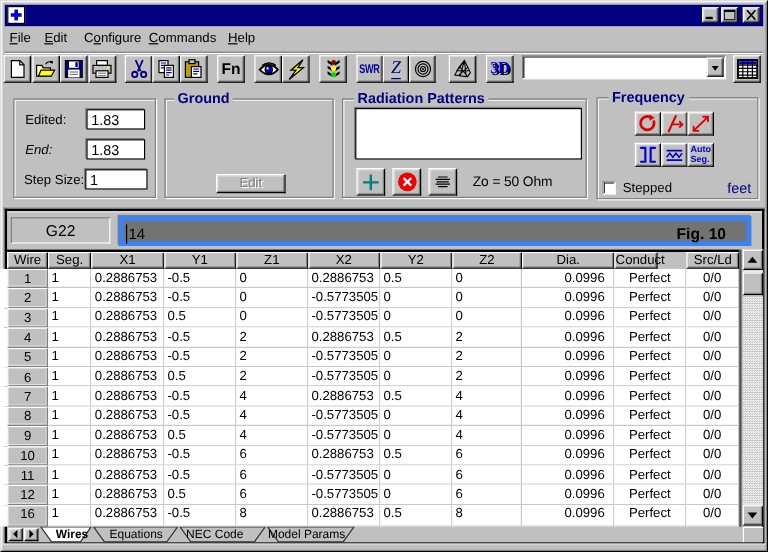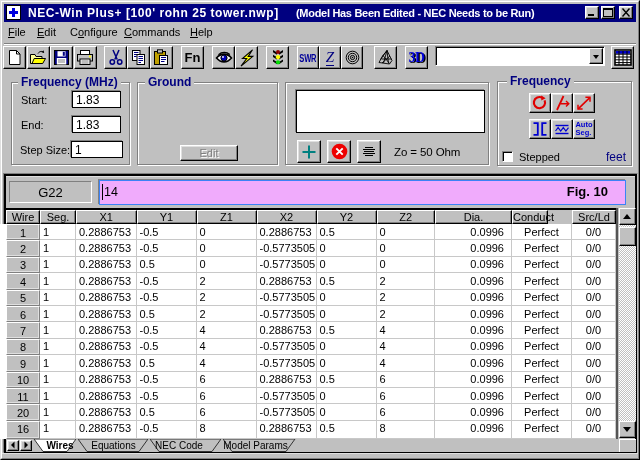--- a/index.html
+++ b/index.html
@@ -26,21 +26,21 @@
 .group { position:absolute;border:1px solid #808080;box-shadow:1px 1px 0 #fff, inset 1px 1px 0 #fff; }
 .gtitle { position:absolute;top:-8px;background:#c0c0c0;color:#000080;font-size:12px;font-weight:bold;padding:0 3px;line-height:14px; }
 .lbl { position:absolute;font-size:11px;color:#000; }
 .inp { position:absolute;background:#fff;border:1px solid #000;box-shadow:-1px -1px 0 #808080;font-size:12px;padding:1px 0 0 3px; }
 .btn { position:absolute;background:#c0c0c0;border:1px solid;border-color:#fff #000 #000 #fff;box-shadow:inset -1px -1px 0 #808080, inset 1px 1px 0 #dfdfdf;display:flex;align-items:center;justify-content:center; }
 
 #sheetborder { left:3px;top:173px;width:635px;height:280px;border:1px solid;border-color:#808080 #c0c0c0 #c0c0c0 #808080; }
 #sheet { left:4px;top:174px;width:633px;height:279px;background:#c0c0c0;border:2px solid #000;border-bottom:none; }
 #fbar { left:6px;top:176px;width:629px;height:31.5px;background:#c0c0c0;box-shadow:inset 0 1px 0 #dfdfdf; }
 #nbox { position:absolute;left:3px;top:5px;width:83px;height:22px;background:#c0c0c0;border:1px solid;border-color:#808080 #fff #fff #808080;font-size:13px;text-align:center;padding-top:3px; }
-#finput { position:absolute;left:93px;top:4px;width:527px;height:24.5px;background:#f0abfc;border:1px solid #3b82f6;box-shadow:-1px -1px 0 #808080; }
+#finput { position:absolute;left:93px;top:4px;width:527px;height:24.5px;background:#737373;border:4px solid #3b82f6;box-shadow:-1px -1px 0 #808080; }
 #caret { position:absolute;left:1.5px;top:3px;width:1px;height:16px;background:#000; }
 #f14 { position:absolute;left:4px;top:4px;font-size:12.5px; }
 #fig10 { position:absolute;right:17px;top:3px;font-size:13px;font-weight:bold; }
 #hdrrow { left:6px;top:207.5px;width:610px;height:16.5px;border-top:2px solid #000; }
 .hc { position:absolute;top:0;height:14.5px;background:#c0c0c0;border:1px solid;border-color:#fff #000 #000 #fff;box-shadow:inset -1px -1px 0 #808080;font-size:11px;text-align:center;padding-top:0.5px;margin-left:-6px; }
 #rowclip { left:0;top:224px;width:617px;height:215px;overflow:hidden; }
 .row { position:absolute;left:0;width:616px;background:#fff; }
 .rh { position:absolute;top:0;height:100%;background:#c0c0c0;border:1px solid;border-color:#fff #808080 #808080 #fff;box-shadow:inset -1px -1px 0 #dfdfdf;font-size:11px;text-align:center;padding-top:1.5px; }
 .dc { position:absolute;top:0;height:100%;background:#fff;border-right:1px solid #c8c8c8;border-bottom:1px solid #c8c8c8;font-size:11px;padding-top:1.5px;white-space:nowrap;overflow:hidden; }
 .cl { padding-left:3px; }
@@ -53,21 +53,20 @@
 .dnarr { width:0;height:0;border:4px solid transparent;border-top:5px solid #000;margin-top:4px; }
 #tabbar { left:6px;top:439px;width:629px;height:13px;background:#c0c0c0; }
 #tabline { left:4px;top:451.5px;width:633px;height:1.5px;background:#000; }
 #botstrip { left:2px;top:453px;width:636px;height:5px;background:#c0c0c0;border-top:1px solid #dfdfdf; }
 </style></head>
 <body>
 <div class="abs" id="frame1"></div>
 <div class="abs" id="frame2"></div>
 <div class="abs" id="titlebar">
   <div class="abs" id="appicon"></div>
-  <div class="abs" id="titletext">NEC-Win Plus+ [100' rohn 25 tower.nwp]<span id="titlep2">(Model Has Been Edited - NEC Needs to be Run)</span></div>
   <div class="abs wbtn" style="right:37px;">
       <svg width="10" height="9" viewBox="0 0 10 9">
         <rect x="1" y="6" width="6" height="2" fill="#000"></rect>
       </svg>
     </div>
   <div class="abs wbtn" style="right:21px;">
       <svg width="10" height="9" viewBox="0 0 10 9">
         <rect x="0.5" y="0.5" width="9" height="8" fill="none" stroke="#000"></rect>
         <rect x="0.5" y="0" width="9" height="2" fill="#000"></rect>
       </svg>
@@ -207,33 +206,33 @@
           <path d="M1 5.2h16M1 8h16M1 10.8h16M1 13.6h16"></path>
           <path d="M5 2v14M9 2v14M13 2v14"></path>
         </g>
       </svg>
     </div>
 </div>
 <div class="abs" style="left:4px;top:70px;width:632px;height:1px;background:#808080;"></div>
 <div class="abs" style="left:4px;top:71px;width:632px;height:1px;background:#fff;"></div>
 <div class="abs" id="panelarea">
   <div class="group" style="left:7px;top:12px;width:119px;height:83px;">
-    <div class="gtitle" style="left:6px;">Frequency (MHz)</div>
-    <div class="lbl" style="left:9px;top:11px;">Start:</div>
+    <div class="lbl" style="left:9px;top:11px;">Edited:</div>
     <div class="inp" style="left:60px;top:8px;width:49px;height:17px;">1.83</div>
-    <div class="lbl" style="left:9px;top:36px;">End:</div>
+    <div class="lbl" style="left:9px;top:36px;font-style:italic;">End:</div>
     <div class="inp" style="left:60px;top:33px;width:49px;height:17px;">1.83</div>
     <div class="lbl" style="left:8px;top:61px;">Step Size:</div>
     <div class="inp" style="left:59px;top:58px;width:52px;height:17px;">1</div>
   </div>
   <div class="group" style="left:133px;top:12px;width:141px;height:83px;">
     <div class="gtitle" style="left:7px;">Ground</div>
     <div class="btn" style="left:42px;top:62px;width:58px;height:16px;font-size:11px;color:#808080;text-shadow:1px 1px 0 #fff;">Edit</div>
   </div>
   <div class="group" style="left:281px;top:12px;width:204px;height:83px;">
+    <div class="gtitle" style="left:9px;">Radiation Patterns</div>
     <div class="inp" style="left:10px;top:7px;width:189px;height:43px;"></div>
     <div class="btn" style="left:11px;top:57px;width:24px;height:23px;">
         <svg width="16" height="16">
           <path d="M8 1.5v13M1.5 8h13" stroke="#008080" stroke-width="2"></path>
         </svg>
       </div>
     <div class="btn" style="left:41px;top:57px;width:24px;height:23px;">
         <svg width="17" height="17">
           <circle cx="8.5" cy="8.5" r="7.8" fill="#ee0000"></circle>
           <path d="M5.3 5.3l6.4 6.4M11.7 5.3l-6.4 6.4" stroke="#fff" stroke-width="1.9"></path>
@@ -449,21 +448,21 @@
 <div class="dc cl" style="left:136.5px;width:60.0px;">-0.5</div>
 <div class="dc cl" style="left:196.5px;width:60.0px;">6</div>
 <div class="dc cl" style="left:256.5px;width:60.0px;">-0.5773505</div>
 <div class="dc cl" style="left:316.5px;width:60.0px;">0</div>
 <div class="dc cl" style="left:376.5px;width:58.5px;">6</div>
 <div class="dc cr" style="left:435px;width:77px;">0.0996</div>
 <div class="dc cc" style="left:512px;width:60px;">Perfect</div>
 <div class="dc cc" style="left:572px;width:44px;">0/0</div>
 </div>
 <div class="row" style="top:180.40px;height:16.40px;">
-<div class="rh" style="left:6px;width:34px;">20</div>
+<div class="rh" style="left:6px;width:34px;">12</div>
 <div class="dc cl" style="left:40px;width:36px;">1</div>
 <div class="dc cl" style="left:76px;width:60.5px;">0.2886753</div>
 <div class="dc cl" style="left:136.5px;width:60.0px;">0.5</div>
 <div class="dc cl" style="left:196.5px;width:60.0px;">6</div>
 <div class="dc cl" style="left:256.5px;width:60.0px;">-0.5773505</div>
 <div class="dc cl" style="left:316.5px;width:60.0px;">0</div>
 <div class="dc cl" style="left:376.5px;width:58.5px;">6</div>
 <div class="dc cr" style="left:435px;width:77px;">0.0996</div>
 <div class="dc cc" style="left:512px;width:60px;">Perfect</div>
 <div class="dc cc" style="left:572px;width:44px;">0/0</div>

